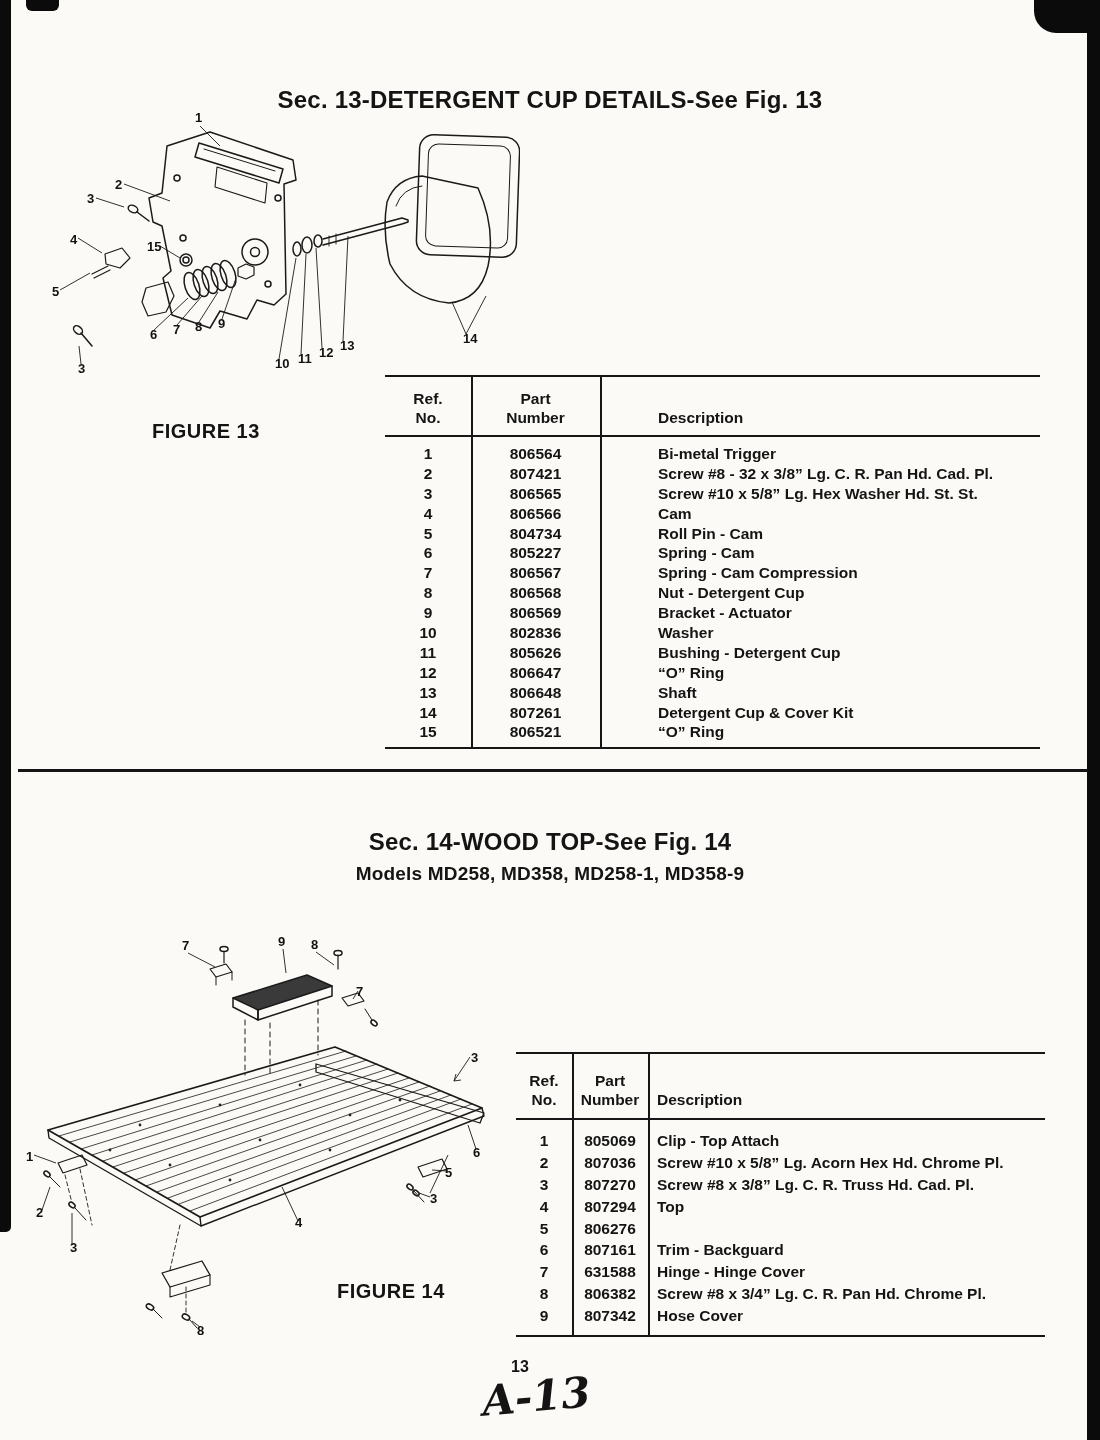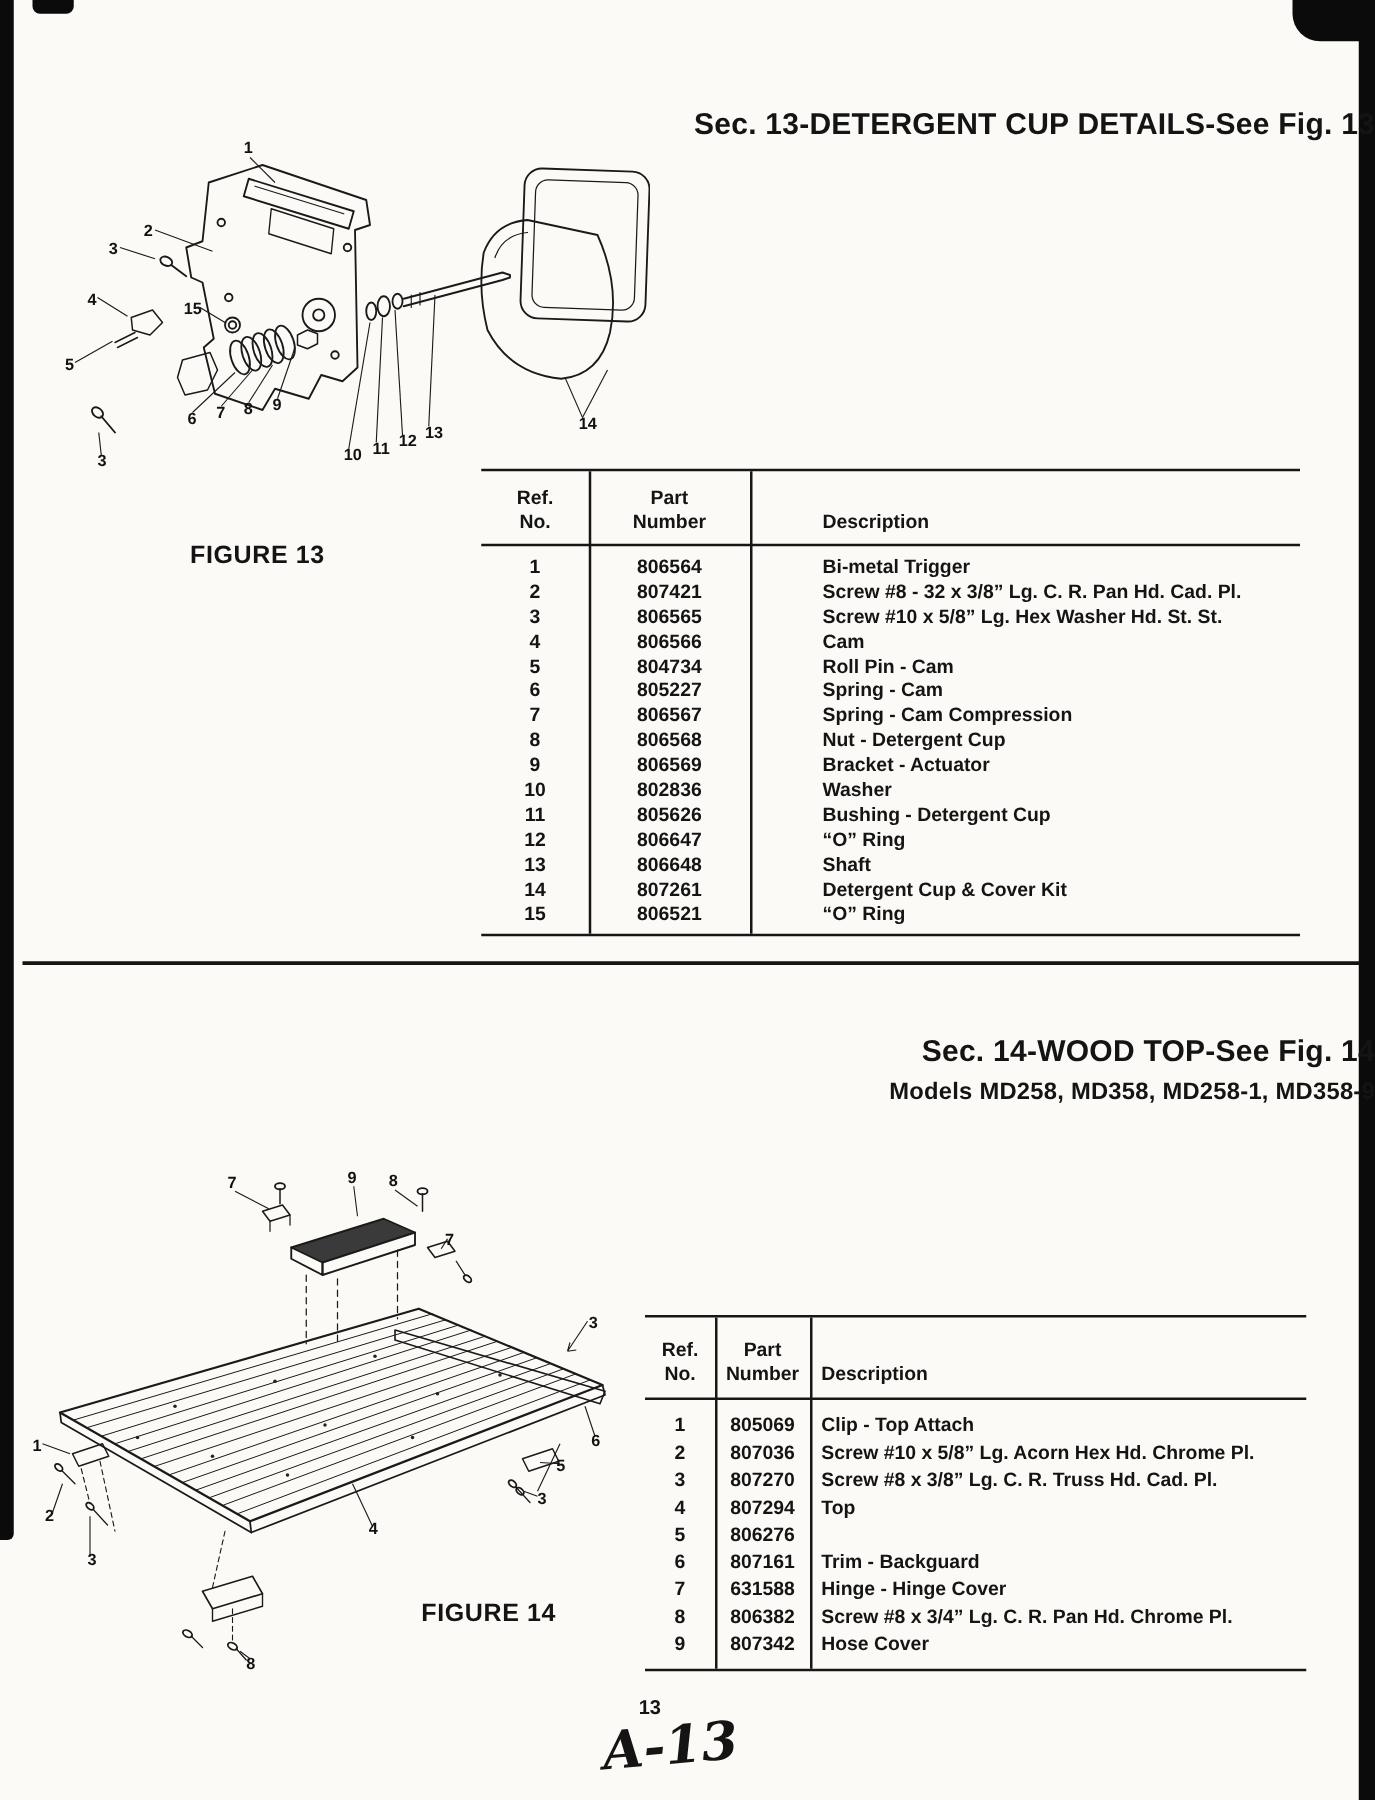--- a/index.html
+++ b/index.html
@@ -7,27 +7,27 @@
     width:1100px;height:1440px;position:relative;overflow:hidden;
     background:#fbfaf6;color:#141414;
     font-family:"Liberation Sans",sans-serif;
   }
   .artifact{position:absolute;background:#0b0b0b}
   #edge-left{left:0;top:0;width:11px;height:1232px;border-radius:0 0 5px 0}
   #edge-right{right:0;top:0;width:13px;height:1440px}
   #blob-tr{right:0;top:0;width:66px;height:33px;border-radius:0 0 0 22px}
   #blob-tl{left:26px;top:0;width:33px;height:11px;border-radius:0 0 6px 6px}
 
-  .title{position:absolute;left:0;width:100%;text-align:right;font-weight:bold;letter-spacing:.2px}
+  .title{position:absolute;left:0;width:100%;text-align:center;font-weight:bold;letter-spacing:.2px}
   #t13-title{top:86px;font-size:24px}
   #t14-title{top:828px;font-size:24px}
   #t14-sub{top:863px;font-size:19px}
 
   .figlabel{position:absolute;font-weight:bold;font-size:20px;letter-spacing:.5px}
-  #fig13-label{left:152px;top:433px}
+  #fig13-label{left:152px;top:420px}
   #fig14-label{left:337px;top:1280px}
 
   .fig{position:absolute}
   #fig13{left:50px;top:106px;width:470px;height:300px}
   #fig14{left:20px;top:925px;width:505px;height:420px}
 
   .ptable{position:absolute;border-top:2.5px solid #161616;border-bottom:2.5px solid #161616;font-weight:bold}
   .vline{position:absolute;top:0;bottom:0;width:1.6px;background:#161616}
   .thead{display:grid;align-items:end;border-bottom:2.5px solid #161616}
   .hcell{white-space:pre-line;line-height:1.22;text-align:center;font-size:15.5px}

